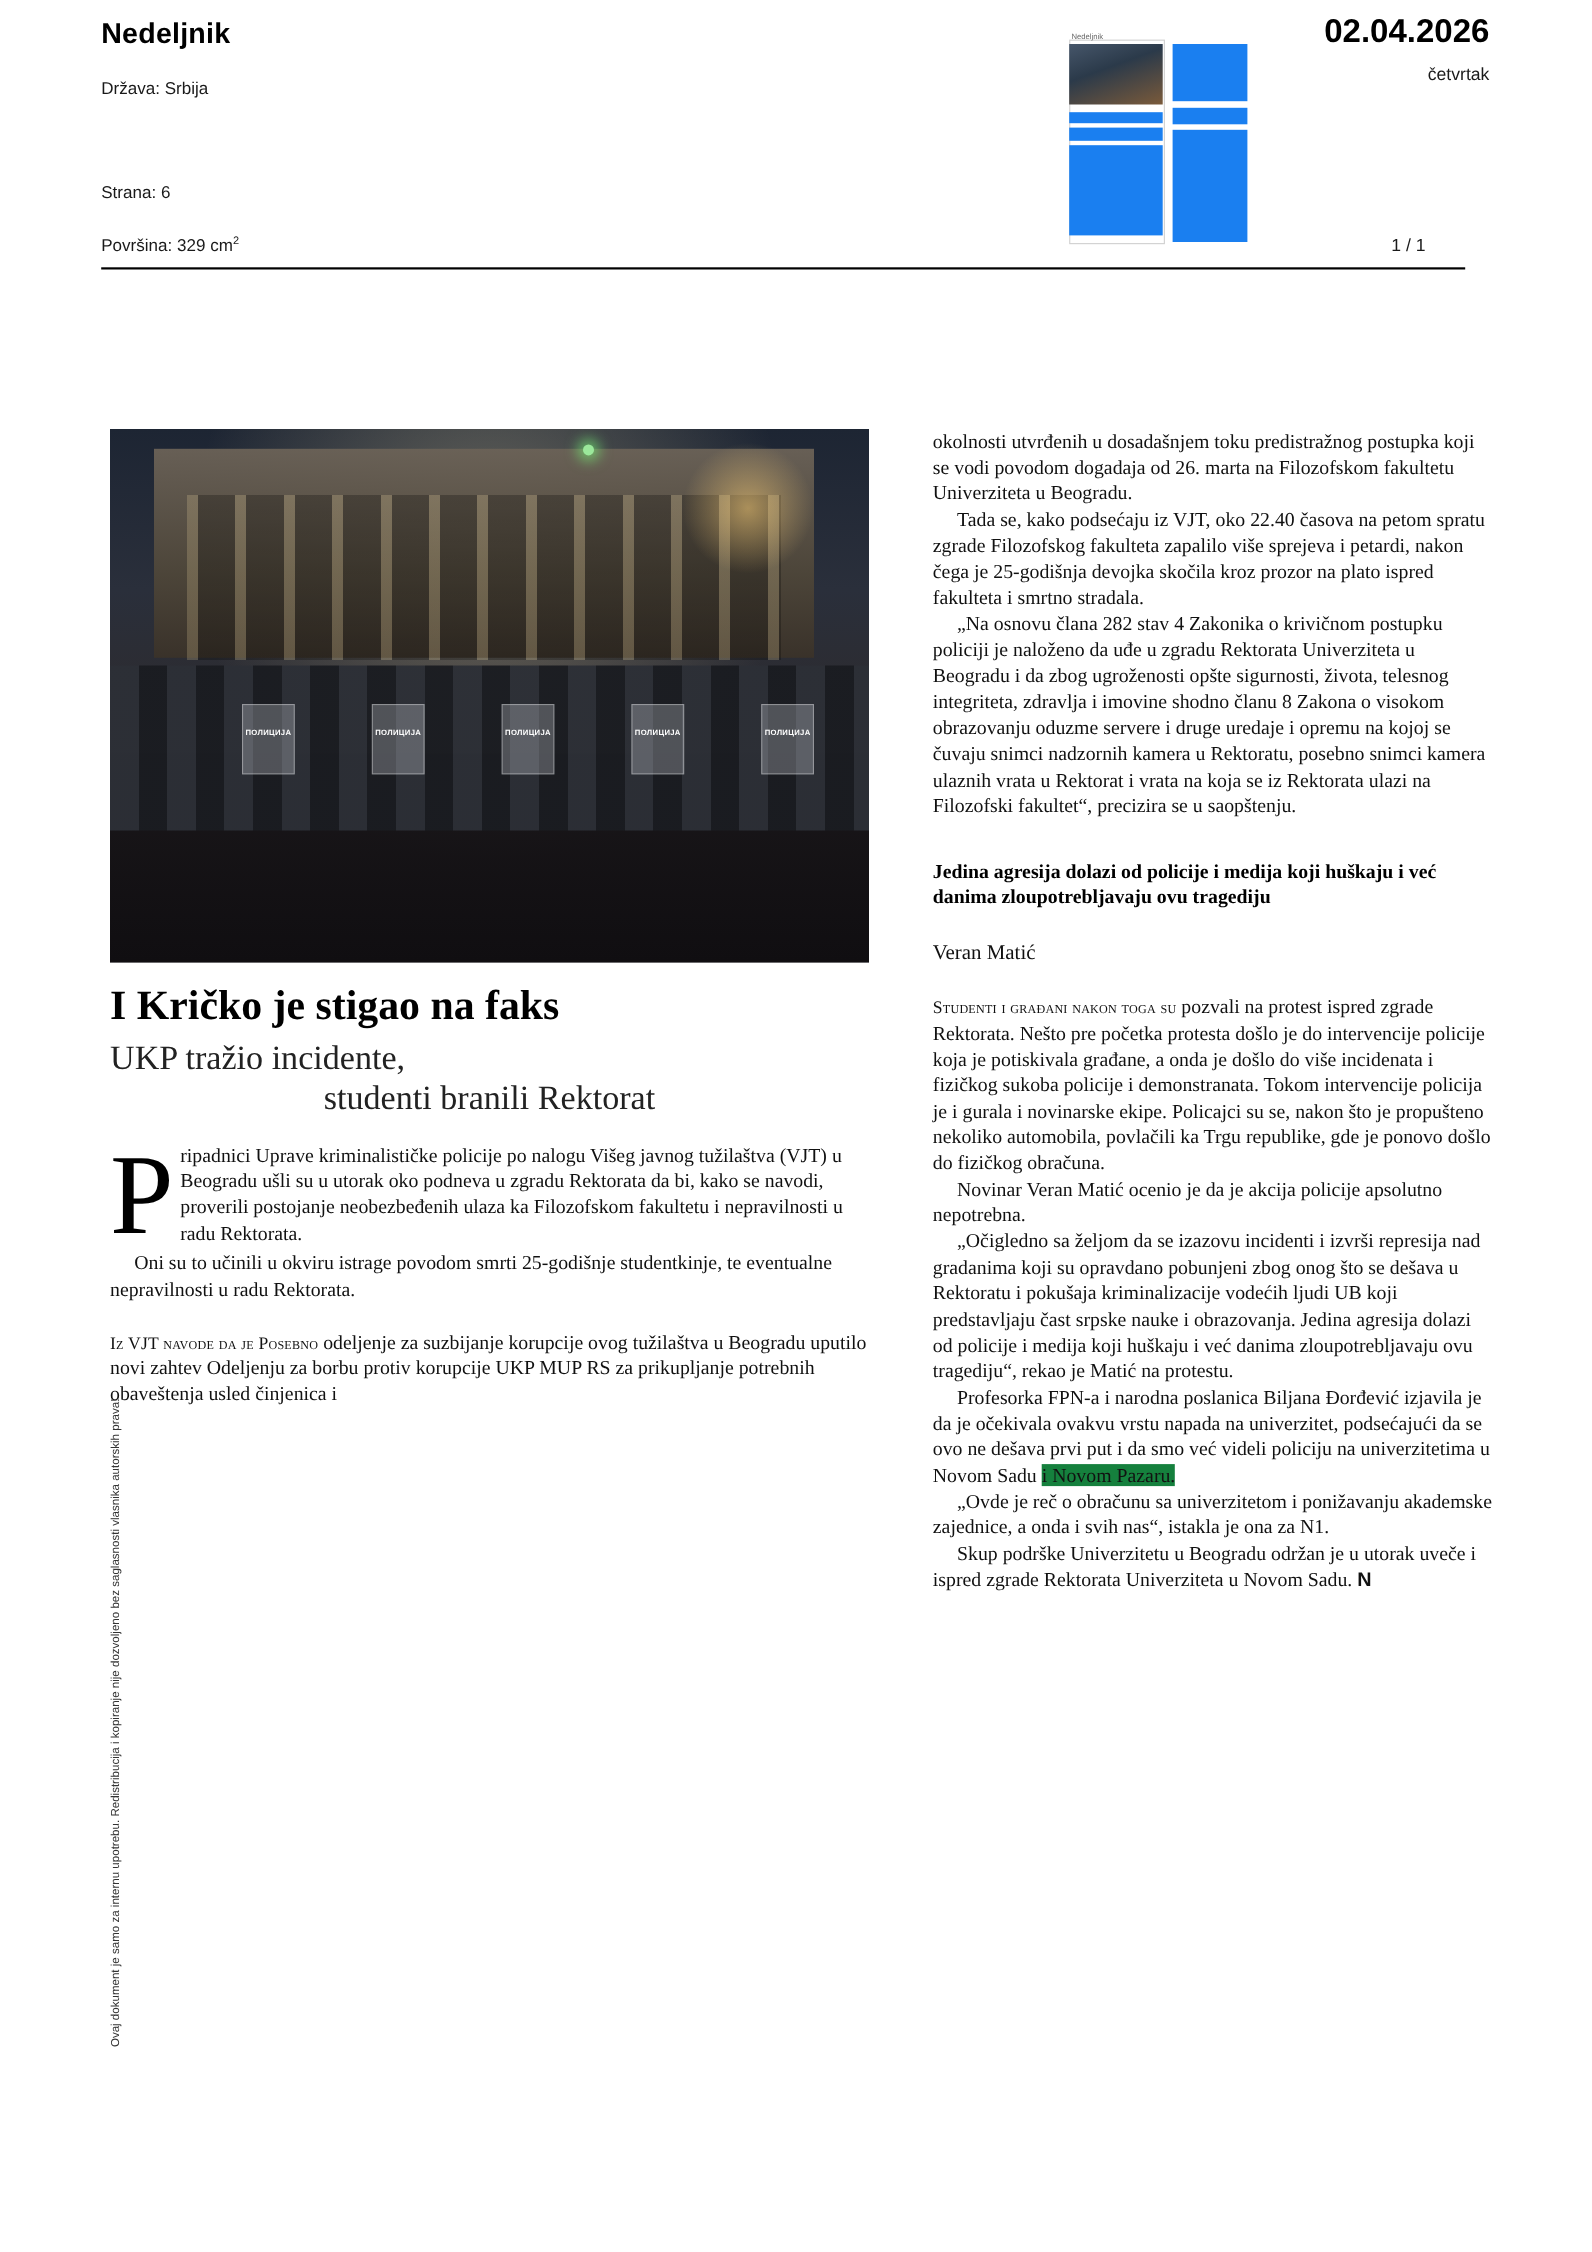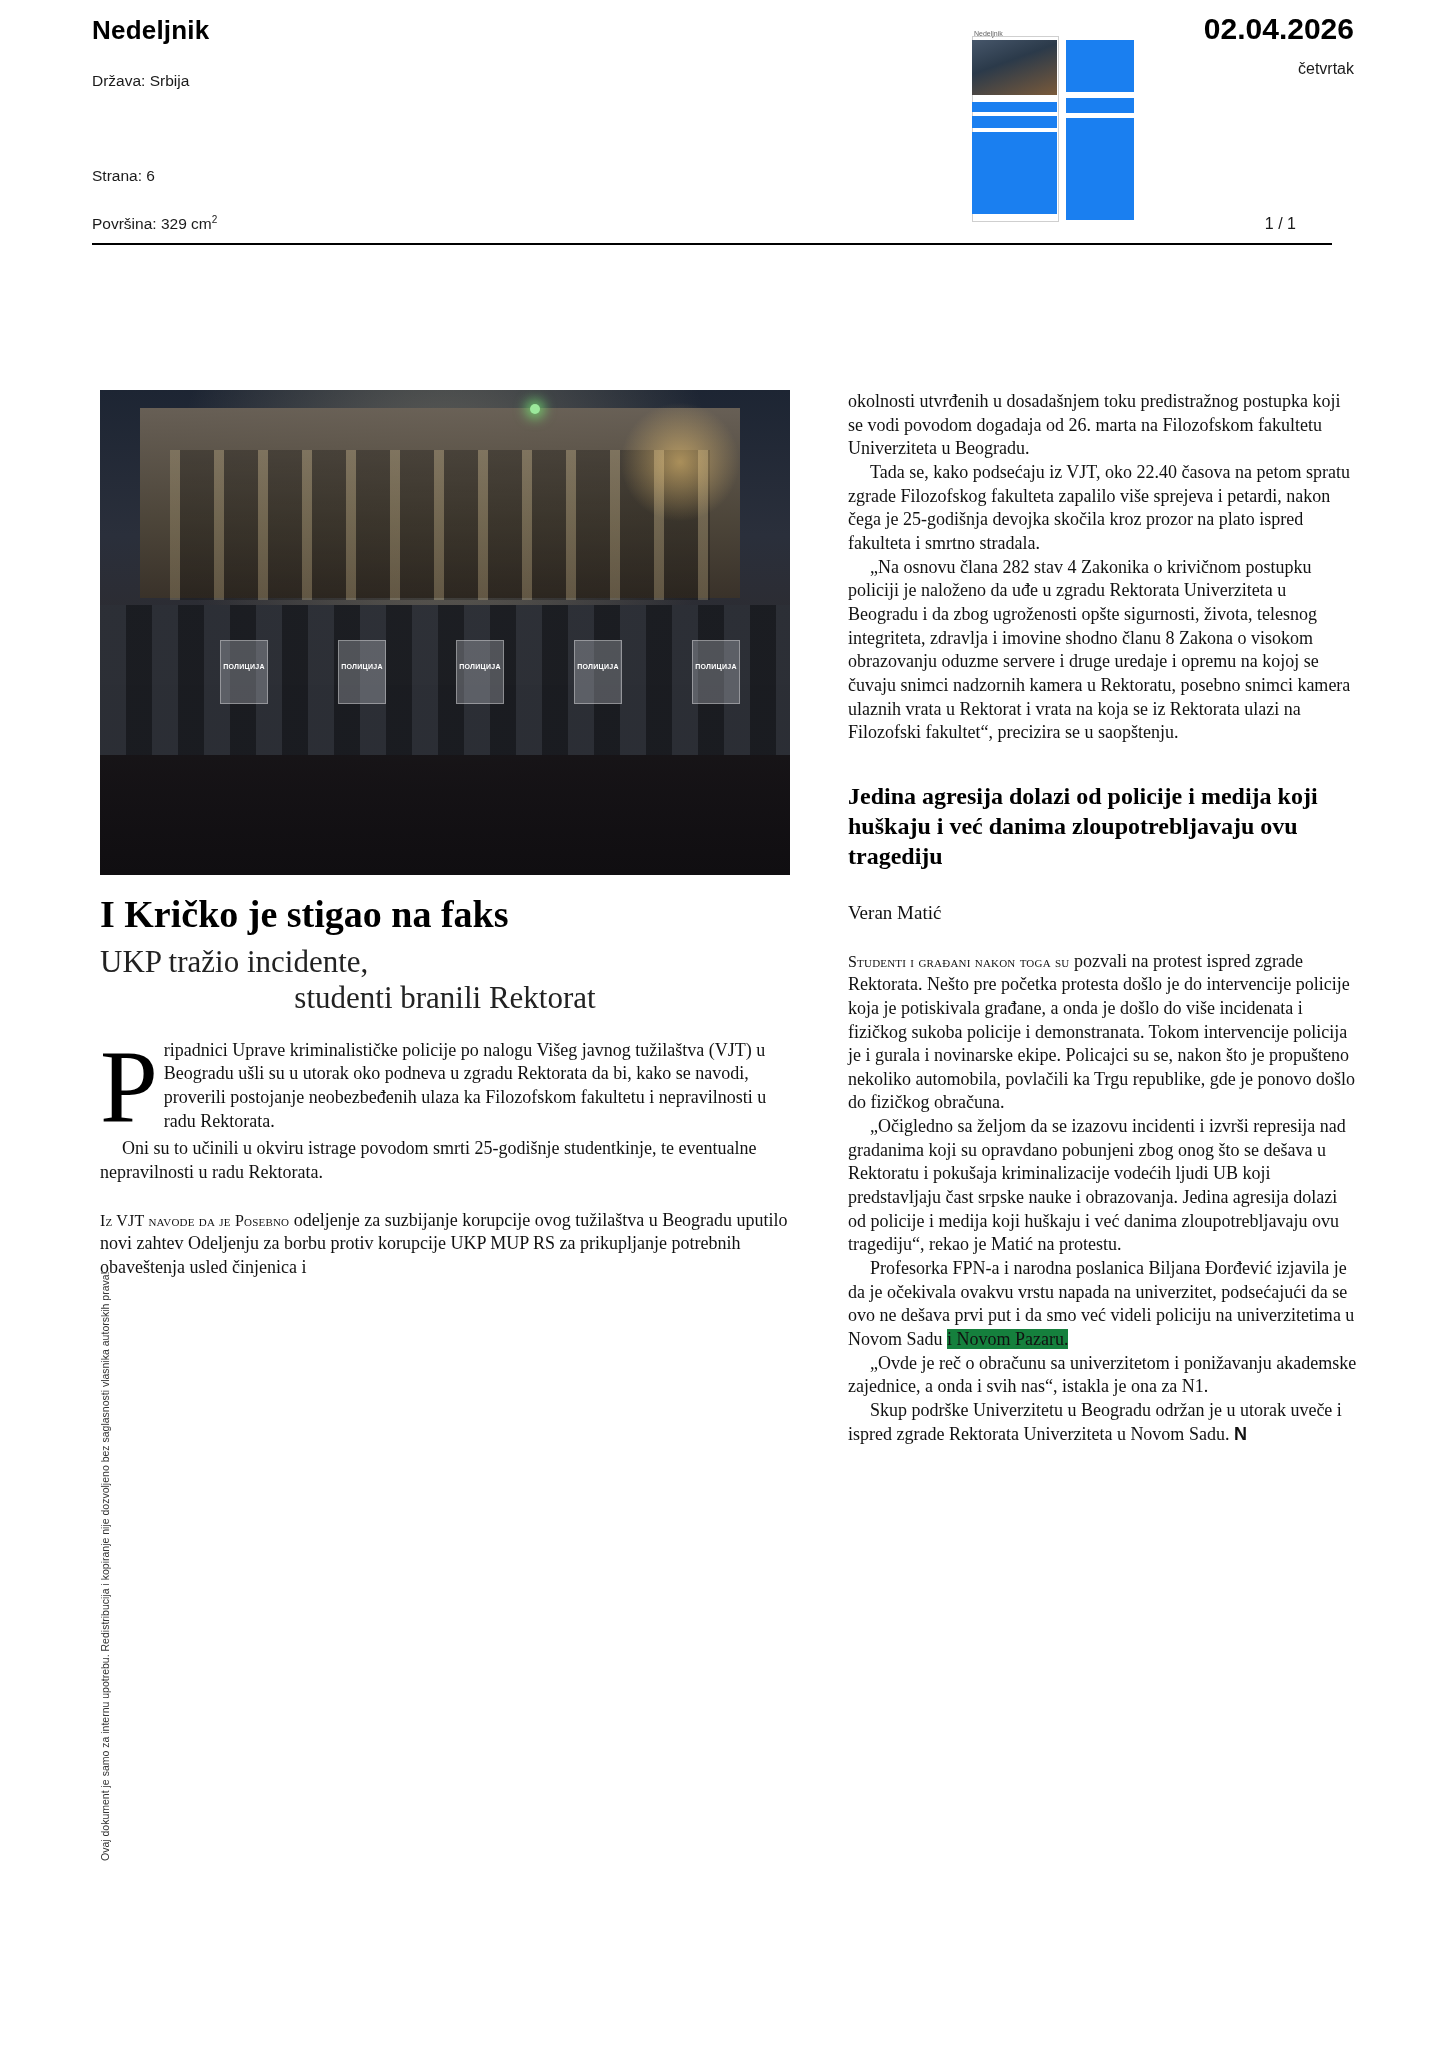--- a/index.html
+++ b/index.html
@@ -260,21 +260,21 @@
 
   .smallcaps {
     font-variant: small-caps;
     font-size: 16px;
     letter-spacing: 0.2px;
   }
 
   .pullquote {
     font-family: "Liberation Serif", serif;
     font-weight: bold;
-    font-size: 24px;
+    font-size: 18px;
     line-height: 1.26;
     color: #000;
     margin-top: 36px;
   }
   .byline {
     font-family: "Liberation Serif", serif;
     font-size: 19px;
     color: #111;
     margin-top: 30px;
   }
@@ -377,20 +377,23 @@
     </div>
 
     <div class="pullquote">Jedina agresija dolazi od policije i medija koji huškaju i već danima zloupotrebljavaju ovu tragediju</div>
     <div class="byline">Veran Matić</div>
 
     <div class="body-text" style="margin-top:26px;">
       <p><span class="smallcaps">Studenti i građani nakon toga su</span><span> pozvali na protest ispred zgrade Rektorata. Nešto pre početka protesta došlo je do intervencije policije koja je potiskivala građane, a onda je došlo do više incidenata i fizičkog sukoba policije i demonstranata. Tokom intervencije policija je i gurala i novinarske ekipe. Policajci su se, nakon što je propušteno nekoliko automobila, povlačili ka Trgu republike, gde je ponovo došlo do fizičkog obračuna.</span></p>
     </div>
 
     <div class="body-text">
+      <p class="ind">Novinar Veran Matić ocenio je da je akcija policije apsolutno nepotrebna.</p>
+    </div>
+    <div class="body-text">
       <p class="ind">„Očigledno sa željom da se izazovu incidenti i izvrši represija nad gradanima koji su opravdano pobunjeni zbog onog što se dešava u Rektoratu i pokušaja kriminalizacije vodećih ljudi UB koji predstavljaju čast srpske nauke i obrazovanja. Jedina agresija dolazi od policije i medija koji huškaju i već danima zloupotrebljavaju ovu tragediju“, rekao je Matić na protestu.</p>
     </div>
     <div class="body-text">
       <p class="ind"><span>Profesorka FPN-a i narodna poslanica Biljana Đorđević izjavila je da je očekivala ovakvu vrstu napada na univerzitet, podsećajući da se ovo ne dešava prvi put i da smo već videli policiju na univerzitetima u Novom Sadu </span><span class="highlight">i Novom Pazaru.</span></p>
     </div>
     <div class="body-text">
       <p class="ind">„Ovde je reč o obračunu sa univerzitetom i ponižavanju akademske zajednice, a onda i svih nas“, istakla je ona za N1.</p>
     </div>
     <div class="body-text">
       <p class="ind"><span>Skup podrške Univerzitetu u Beogradu održan je u utorak uveče i ispred zgrade Rektorata Univerziteta u Novom Sadu.</span> <span class="endmark">N</span></p>

